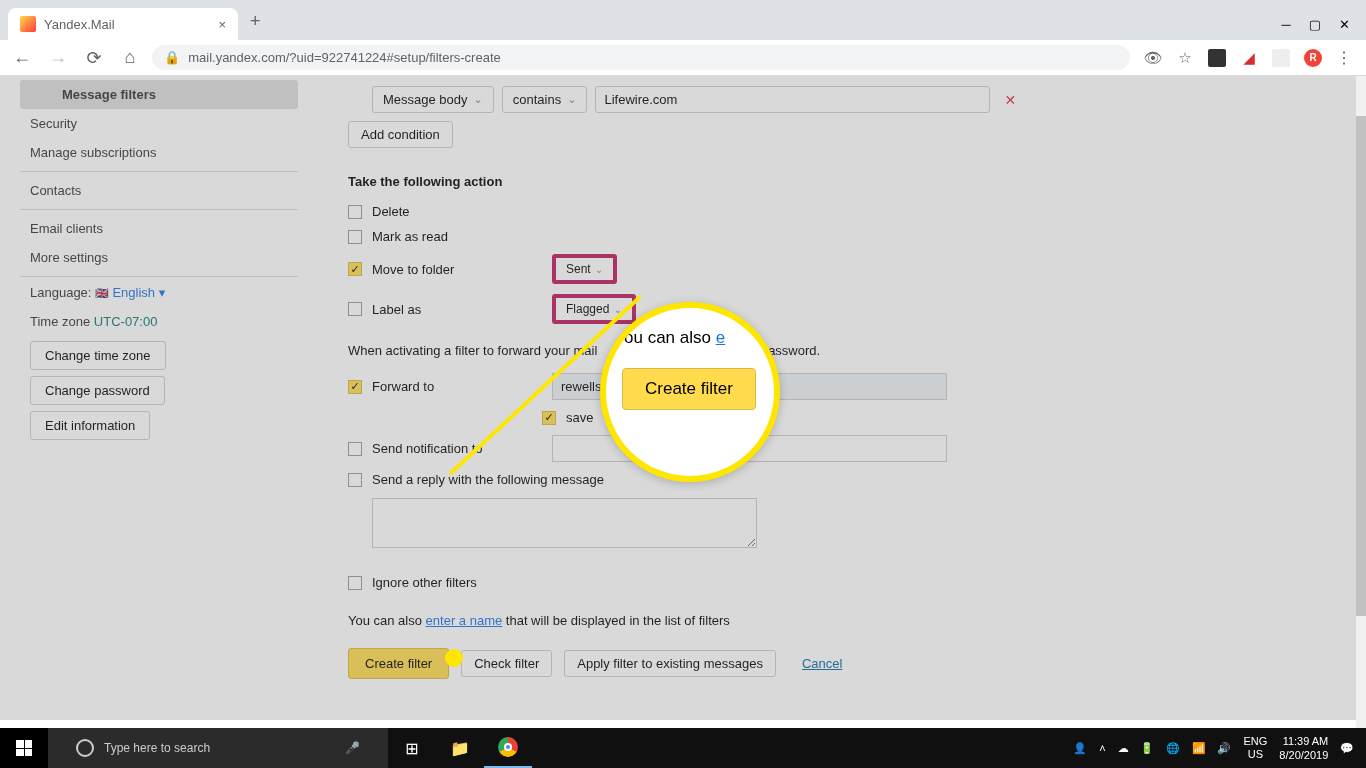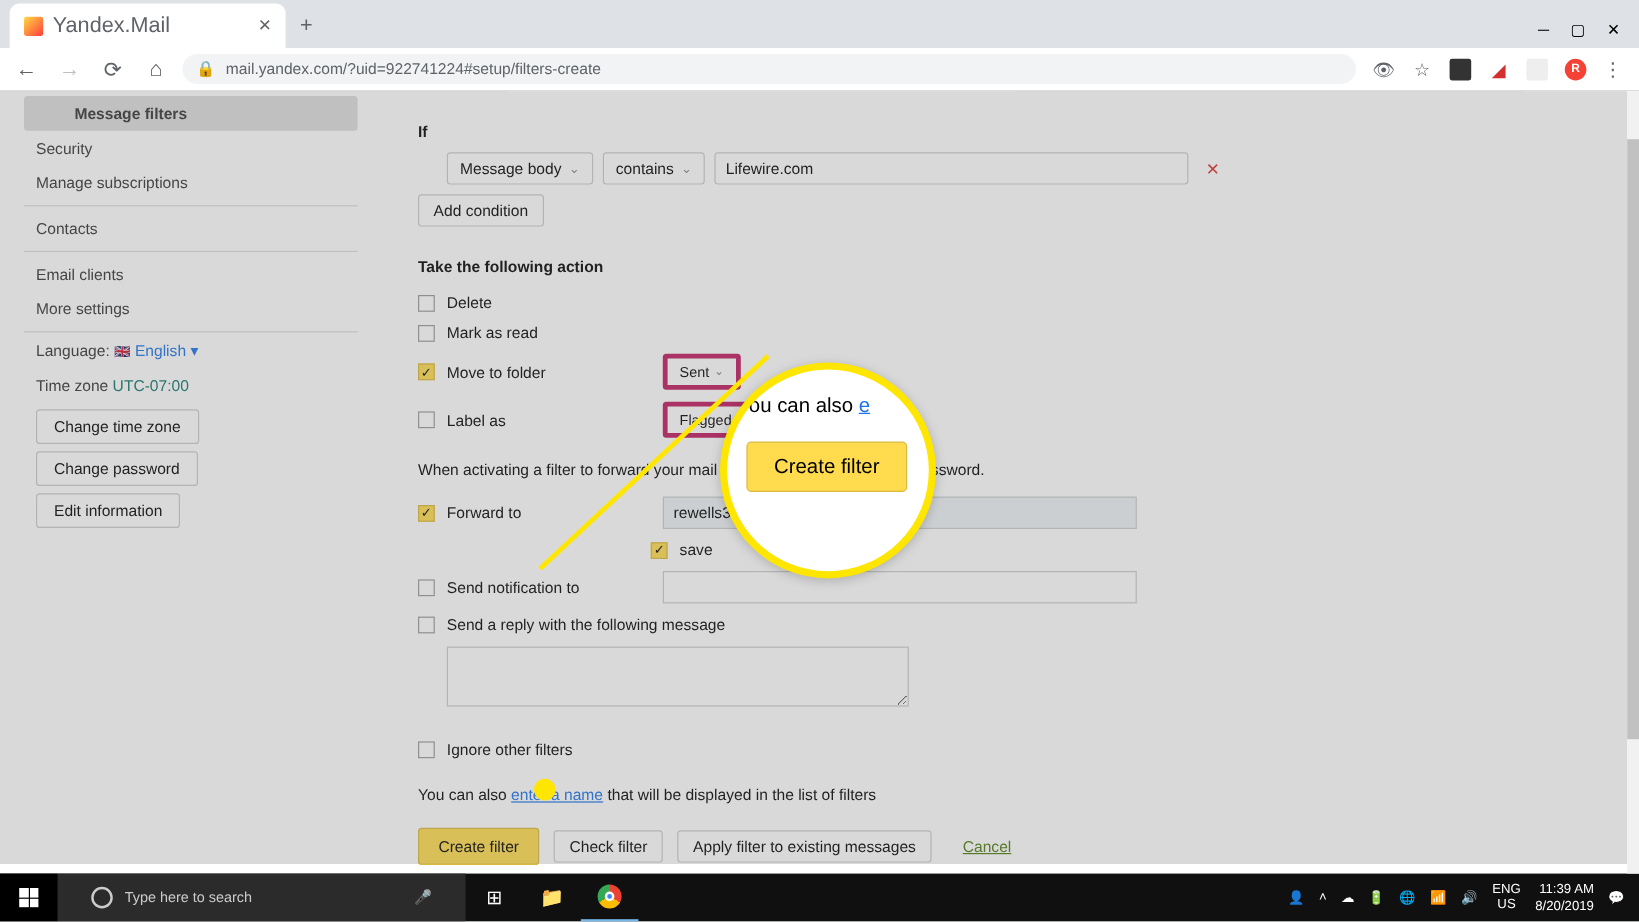--- a/index.html
+++ b/index.html
@@ -1,19 +1,19 @@
 <!DOCTYPE html>
 <html><head>
 <meta charset="utf-8">
 <style>
 * { margin: 0; padding: 0; box-sizing: border-box; font-family: Arial, sans-serif; }
 body { width: 1366px; height: 768px; overflow: hidden; background: #f1f3f4; position: relative; }
 
 .chrome-top { background: #dee1e6; height: 40px; display: flex; align-items: flex-end; }
-.tab { background: #fff; border-radius: 8px 8px 0 0; padding: 8px 12px; margin-left: 8px; display: flex; align-items: center; gap: 8px; font-size: 18px; color: #5f6368; width: 230px; }
+.tab { background: #fff; border-radius: 8px 8px 0 0; padding: 8px 12px; margin-left: 8px; display: flex; align-items: center; gap: 8px; font-size: 13px; color: #5f6368; width: 230px; }
 .tab-icon { width: 16px; height: 16px; background: linear-gradient(135deg, #ffda44 0%, #ff3b3b 100%); border-radius: 2px; }
 .tab-close { margin-left: auto; color: #5f6368; cursor: pointer; }
 .new-tab { padding: 8px 12px; color: #5f6368; font-size: 18px; cursor: pointer; }
 .win-controls { margin-left: auto; display: flex; gap: 18px; padding: 0 16px 8px; color: #000; }
 .win-controls span { cursor: pointer; font-size: 13px; }
 
 .chrome-bar { background: #fff; height: 36px; display: flex; align-items: center; padding: 0 8px; gap: 8px; border-bottom: 1px solid #dadce0; }
 .nav-btn { width: 28px; height: 28px; display: flex; align-items: center; justify-content: center; color: #5f6368; font-size: 18px; cursor: pointer; border-radius: 50%; }
 .nav-btn.disabled { color: #bdc1c6; }
 .addr { flex: 1; background: #f1f3f4; border-radius: 14px; padding: 5px 12px; display: flex; align-items: center; gap: 8px; font-size: 13px; color: #5f6368; }
@@ -54,21 +54,21 @@
 .fwd-input { border: 1px solid #ccc; background: #eef2f5; padding: 5px 8px; font-size: 13px; width: 395px; }
 .notif-input { border: 1px solid #ccc; padding: 5px 8px; font-size: 13px; width: 395px; }
 .reply-ta { border: 1px solid #ccc; width: 385px; height: 50px; resize: both; margin-left: 24px; margin-top: 6px; }
 
 .forward-note { font-size: 13px; margin: 14px 0 10px; }
 .also-line { font-size: 13px; margin: 18px 0; }
 .link { color: #1a73e8; text-decoration: underline; cursor: pointer; }
 
 .bottom-row { display: flex; align-items: center; gap: 12px; margin-top: 20px; }
 .btn-primary { background: #ffdb4d; border: 1px solid #d9b93f; padding: 7px 16px; font-size: 13px; border-radius: 3px; cursor: pointer; }
-.cancel-link { color: #4d7c0f; text-decoration: underline; cursor: pointer; font-size: 13px; margin-left: 14px; }
+.cancel-link { color: #0369a1; text-decoration: underline; cursor: pointer; font-size: 13px; margin-left: 14px; }
 
 .zoom-callout { position: absolute; left: 600px; top: 302px; width: 180px; height: 180px; border-radius: 50%; background: #fff; border: 6px solid #ffe600; z-index: 100; overflow: hidden; box-shadow: 0 2px 10px rgba(0,0,0,0.2); }
 .zoom-inner { position: absolute; left: -10px; top: 20px; font-size: 17px; width: 200px; }
 .zoom-text1 { padding-left: 28px; }
 .zoom-link { color: #1a73e8; text-decoration: underline; }
 .zoom-btn { background: #ffdb4d; border: 1px solid #d9b93f; padding: 10px 22px; font-size: 17px; border-radius: 4px; margin: 20px 0 0 26px; display: inline-block; cursor: pointer; }
 .callout-line { position: absolute; left: 450px; top: 472px; width: 260px; height: 4px; background: #ffe600; transform-origin: left center; transform: rotate(-43deg); z-index: 99; }
 .callout-dot { position: absolute; left: 445px; top: 649px; width: 18px; height: 18px; background: #ffe600; border-radius: 50%; z-index: 99; }
 
 .taskbar { position: absolute; bottom: 0; left: 0; right: 0; height: 40px; background: #101010; display: flex; align-items: center; color: #fff; font-size: 12px; }
@@ -145,21 +145,20 @@
     <div class="tz-row">
       <span>Time zone</span>
       <span class="tz-val">UTC-07:00</span>
     </div>
     <button class="side-btn">Change time zone</button>
     <button class="side-btn">Change password</button>
     <button class="side-btn">Edit information</button>
   </div>
 
   <div class="main">
-    <div class="sec-label">If</div>
     <div class="row">
       <span class="dd">Message body</span>
       <span class="dd">contains</span>
       <input class="txt" value="Lifewire.com" style="">
       <span class="del-cond">✕</span>
     </div>
     <button class="btn-sm">Add condition</button>
 
     <div class="sec-label" style="margin-top:26px">Take the following action</div>
 

